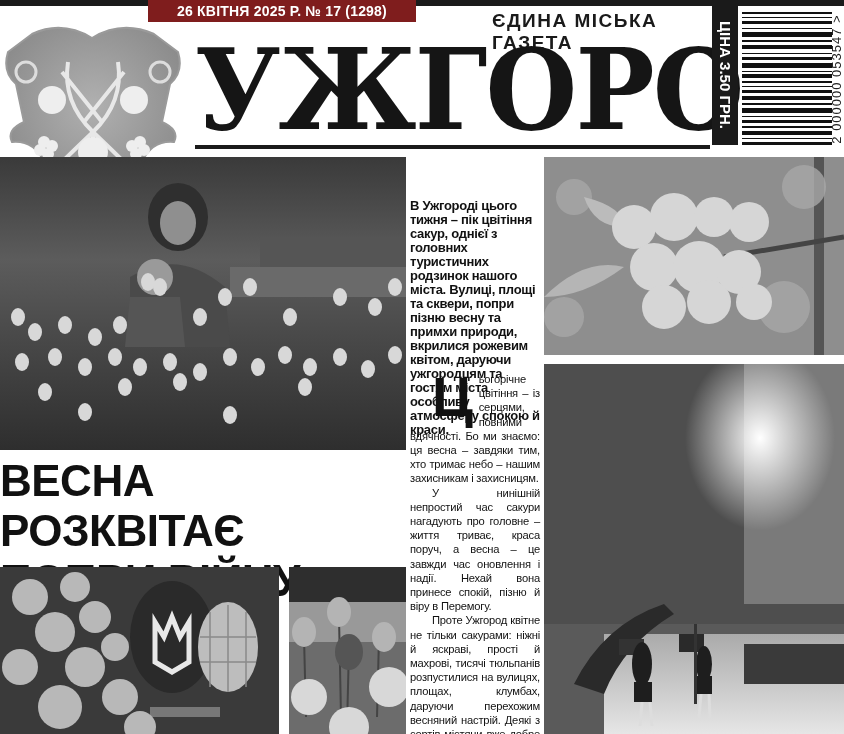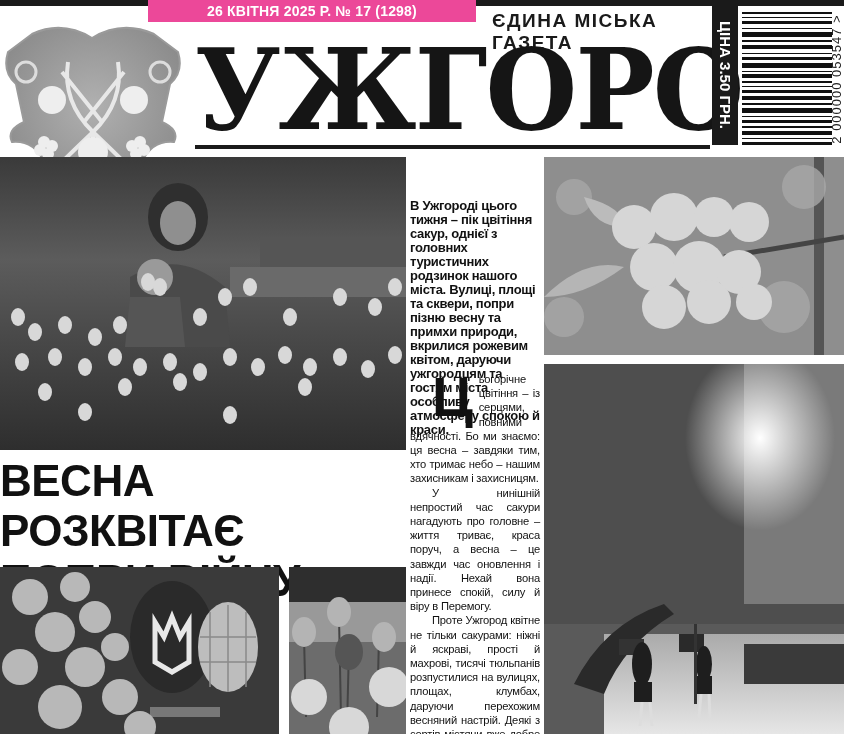--- a/index.html
+++ b/index.html
@@ -1,18 +1,18 @@
 <!DOCTYPE html>
 <html><head>
 <meta charset="utf-8">
 <style>
   html,body{margin:0;padding:0;}
   body{width:844px;height:734px;background:#fff;position:relative;overflow:hidden;font-family:"Liberation Sans",sans-serif;color:#111;}
   .abs{position:absolute;}
-  .topbar{left:148px;top:0;width:328px;height:22px;background:#ec4899;color:#fff;font-weight:bold;font-size:14px;line-height:22px;text-align:center;letter-spacing:0.2px;}
+  .topbar{left:148px;top:0;width:268px;height:22px;background:#7f1d1d;color:#fff;font-weight:bold;font-size:14px;line-height:22px;text-align:center;letter-spacing:0.2px;}
   .topline{left:0;top:0;width:844px;height:6px;background:#1a1a1a;}
   .tagline{left:460px;top:10px;width:246px;font-size:19px;font-weight:bold;letter-spacing:1.5px;color:#1a1a1a;margin-left:32px;}
   .masthead{left:195px;top:32px;width:498px;height:115px;font-family:"DejaVu Serif",serif;font-weight:bold;font-size:112px;line-height:115px;letter-spacing:-2px;color:#151515;text-align:center;white-space:nowrap;transform:scaleX(0.94);transform-origin:left top;}
   .mastrule{left:195px;top:145px;width:515px;height:4px;background:#1a1a1a;}
   .crest{left:2px;top:12px;width:182px;height:190px;}
   .price{left:712px;top:5px;width:26px;height:140px;background:#1a1a1a;}
   .price span{position:absolute;left:50%;top:50%;transform:translate(-50%,-50%) rotate(90deg);color:#fff;font-weight:bold;font-size:15px;white-space:nowrap;}
   .barcode{left:742px;top:8px;width:90px;height:142px;}
   .barcode-num{left:828px;top:6px;width:16px;height:146px;}
   .barcode-num span{position:absolute;left:50%;top:50%;transform:translate(-50%,-50%) rotate(-90deg);font-size:13px;white-space:nowrap;color:#222;letter-spacing:1px;}
@@ -281,16 +281,16 @@
         <circle cx="100" cy="120" r="20"></circle>
         <circle cx="60" cy="160" r="20"></circle>
     </g>
   </svg>
 </div>
 
 <div class="abs lead">В Ужгороді цього тижня – пік цвітіння сакур, однієї з головних туристичних родзинок нашого міста. Вулиці, площі та сквери, попри пізню весну та примхи природи, вкрилися рожевим квітом, даруючи ужгородцям та гостям міста особливу атмосферу спокою й краси.</div>
 
 <div class="abs body">
   <p class="first"><span class="dropcap">Ц</span><span>ьогорічне цвітіння – із серцями, повними вдячності. Бо ми знаємо: ця весна – завдяки тим, хто тримає небо – нашим захисникам і захисницям.</span></p>
-  <p>У нинішній непростий час сакури нагадують про головне – життя триває, краса поруч, а весна – це завжди час оновлення і надії. Нехай вона принесе спокій, силу й віру в Перемогу.</p>
+  <p>У нинішній непростий час сакури нагадують про головне – життя триває, краса поруч, а весна – це завжди час оновлення і надії. Нехай вона принесе спокій, пізню й віру в Перемогу.</p>
   <p>Проте Ужгород квітне не тільки сакурами: ніжні й яскраві, прості й махрові, тисячі тюльпанів розпустилися на вулицях, площах, клумбах, даруючи перехожим весняний настрій. Деякі з сортів містяни вже добре впізнають.</p>
 
 </div>
 
 </body></html>

